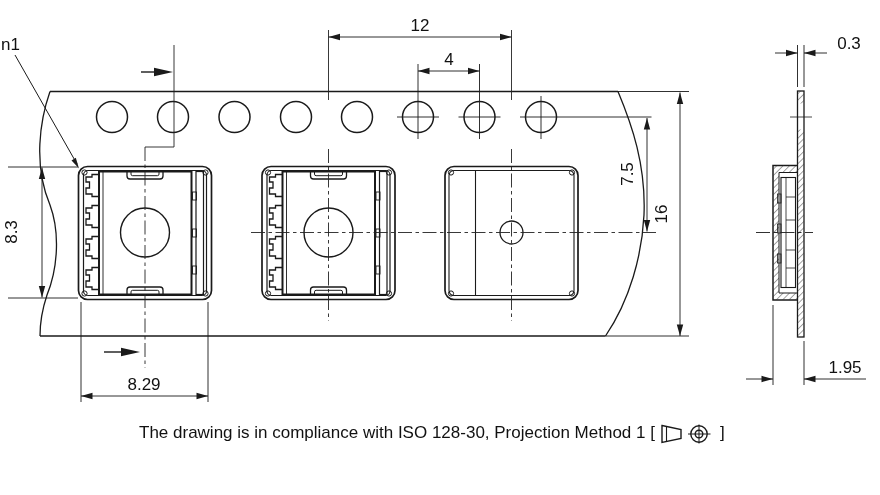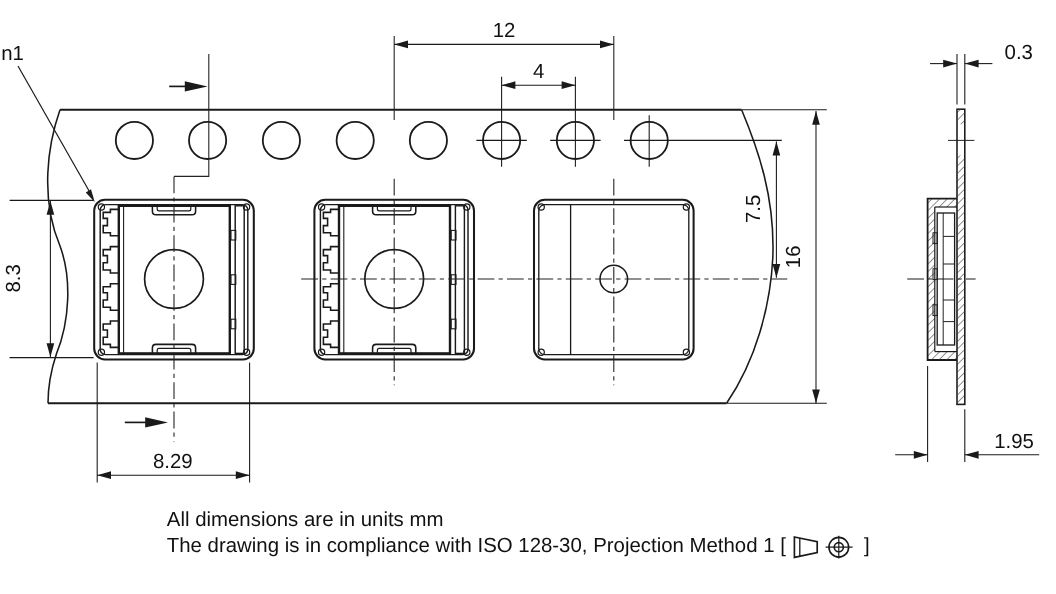--- a/index.html
+++ b/index.html
@@ -202,21 +202,20 @@
   </g>
 
   <g>
     <text x="849" y="49" text-anchor="middle">0.3</text>
     <text x="845" y="373" text-anchor="middle">1.95</text>
   </g>
 </svg>
 
   
   <div class="notes">
-    <div>All dimensions are in units mm</div>
     <div class="note-row">
       <span>The drawing is in compliance with ISO 128-30, Projection Method 1 [</span>
       <svg class="proj-sym" width="58" height="24" viewBox="0 0 58 24">
         <g stroke="#1a1a1a" fill="none" stroke-width="1.4">
           <path d="M3,3.5 L22,7.5 V16.5 L3,20.5 Z"></path>
           <path d="M7.5,4.4 V19.6" stroke-width="1.1"></path>
           <circle cx="40" cy="12" r="8.2"></circle>
           <circle cx="40" cy="12" r="3.8"></circle>
           <path d="M29,12 H51.5" stroke-width="1"></path>
           <path d="M40,2.5 V21.5" stroke-width="1"></path>

